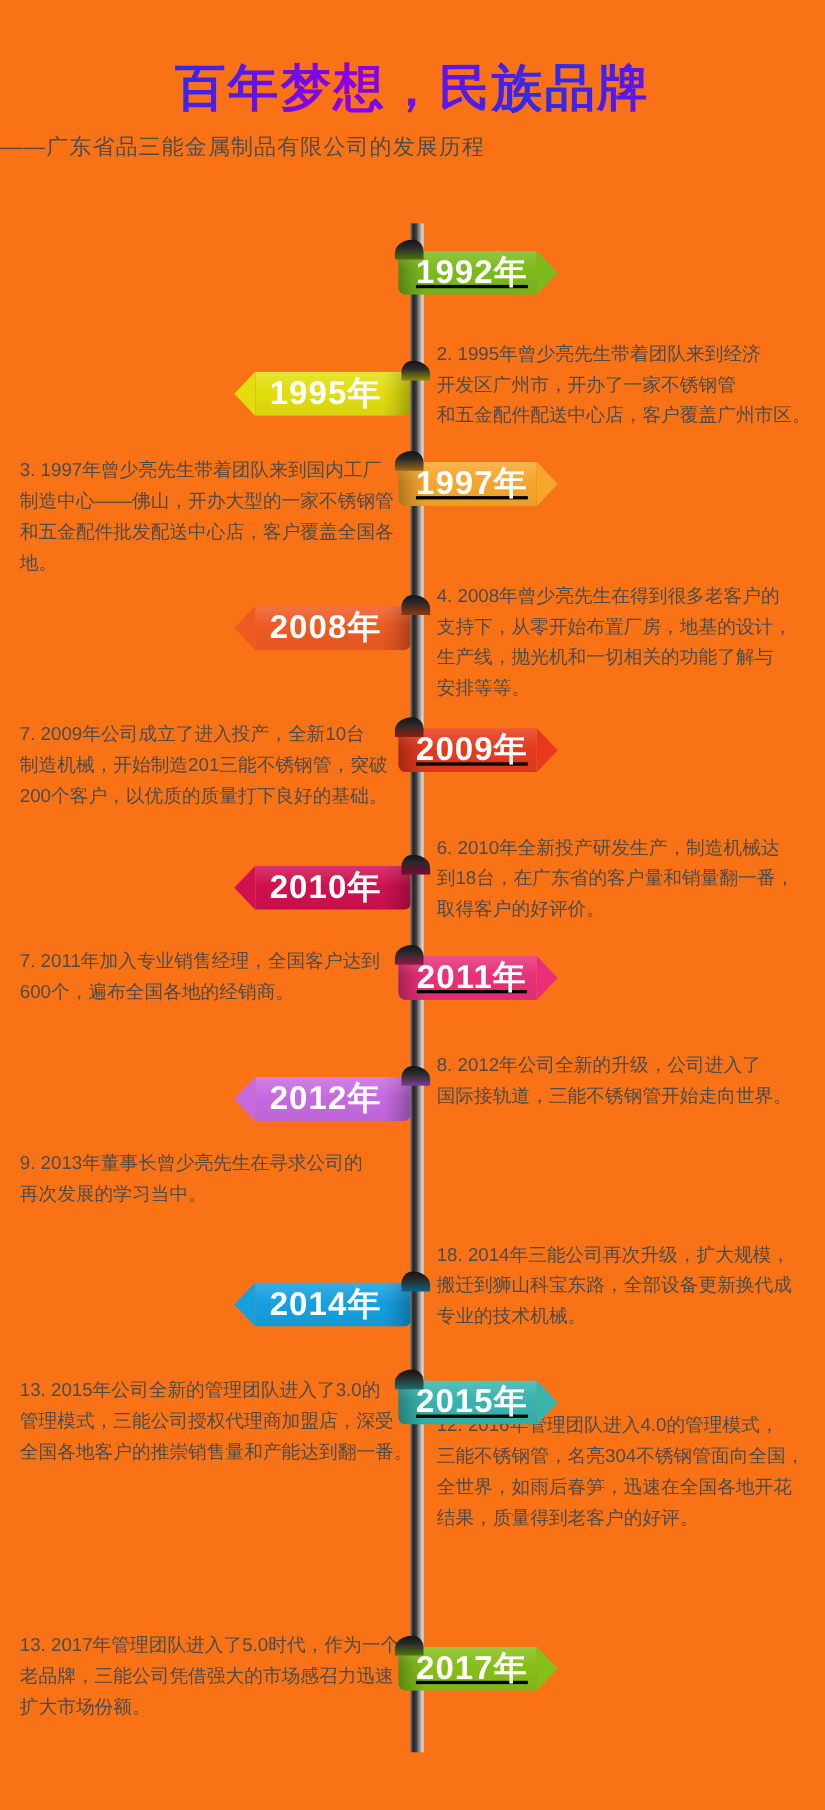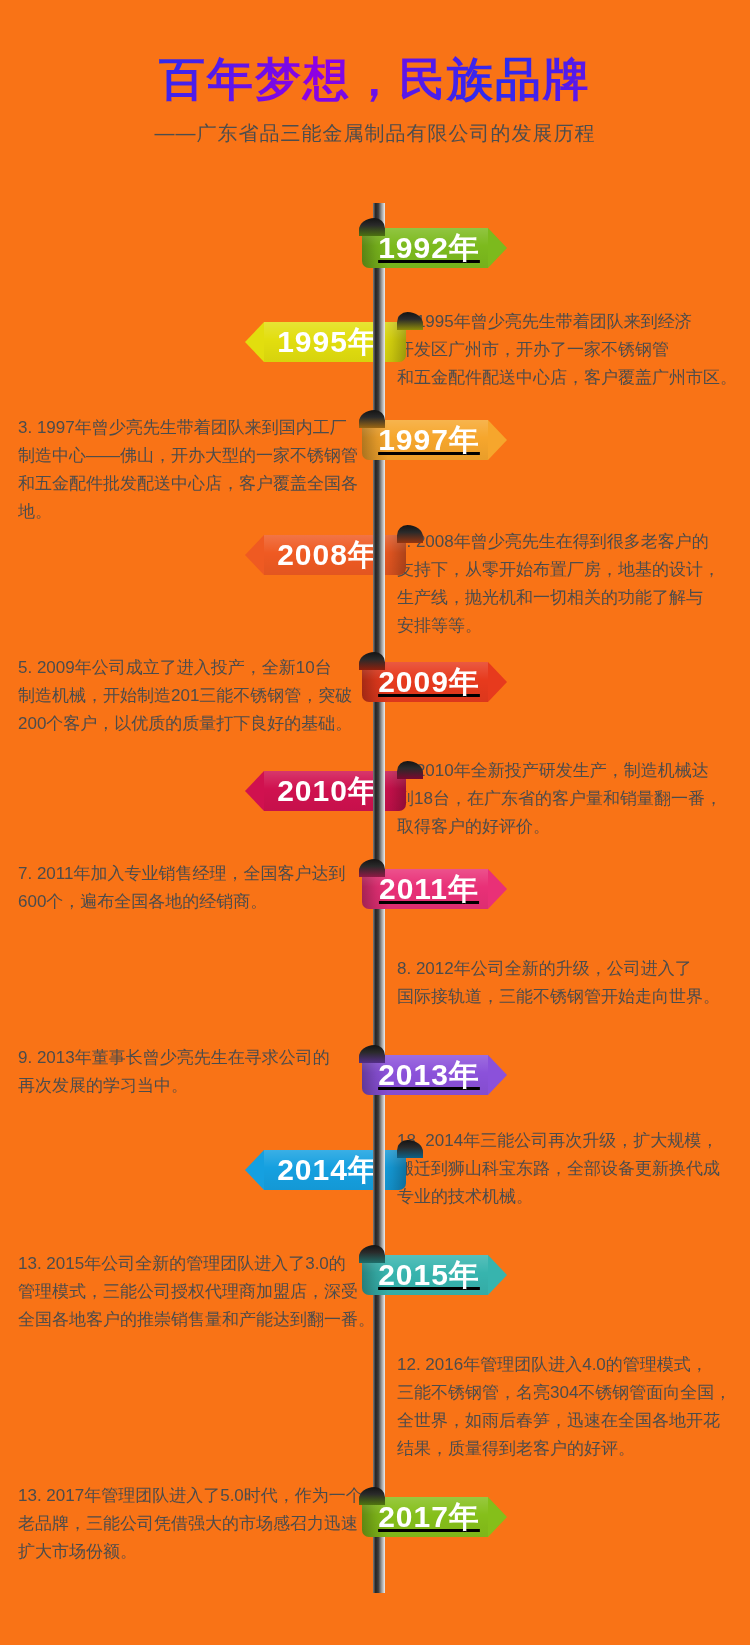--- a/index.html
+++ b/index.html
@@ -17,21 +17,21 @@
   }
   @supports ((-webkit-background-clip:text) or (background-clip:text)) {
     .title {
       background-image:linear-gradient(115deg,#8e00e4 0%,#2b2cee 20%,#8e00e4 42%,#2b2cee 66%,#8e00e4 88%,#2b2cee 100%);
       -webkit-background-clip:text; background-clip:text;
       color:transparent; -webkit-text-fill-color:transparent;
     }
   }
   .subtitle {
     position:absolute; top:120px; left:0; width:100%;
-    text-align:center; font-size:20px; color:#4d4d4d; margin:0; letter-spacing:1px;
+    font-size:20px; color:#4d4d4d; margin:0; letter-spacing:1px;
   }
 
   
   .pole {
     position:absolute; left:373px; top:203px; width:12px; height:1390px;
     background:linear-gradient(to right,#7c7c7c 0%,#242424 22%,#3d3d3d 45%,#9c9c9c 72%,#ececec 100%);
     z-index:2;
   }
 
   
@@ -45,24 +45,25 @@
   
   .flag { position:absolute; height:40px; background-color:var(--c); }
   .flag-right {
     left:362px; width:126px; z-index:4;
     border-radius:7px 0 0 7px;
     background-image:linear-gradient(rgba(255,255,255,.16),rgba(255,255,255,0) 45%,rgba(0,0,0,.05)),
       linear-gradient(to right,rgba(0,0,0,.28) 0,rgba(0,0,0,.10) 14px,rgba(0,0,0,0) 26px);
     text-decoration:underline;
   }
   .flag-left {
-    left:264px; width:142px;
+    left:232px; width:142px;
     border-radius:0 7px 7px 0;
     background-image:linear-gradient(rgba(255,255,255,.16),rgba(255,255,255,0) 45%,rgba(0,0,0,.05)),
       linear-gradient(to left,rgba(0,0,0,.28) 0,rgba(0,0,0,.10) 14px,rgba(0,0,0,0) 26px);
+    margin-top:16px;
   }
   .flag .year {
     display:block; height:40px; line-height:40px; text-align:center;
     color:#ffffff; font-size:30px; font-weight:bold; letter-spacing:1px;
   }
   .flag-right .year { padding-left:8px; }
   .flag-left  .year { padding-right:14px; }
 
   .tip { position:absolute; top:0; width:0; height:0;
          border-top:20px solid transparent; border-bottom:20px solid transparent; }
@@ -111,21 +112,21 @@
   <div class="tb side-right" style="top:528px">4. 2008年曾少亮先生在得到很多老客户的
 支持下，从零开始布置厂房，地基的设计，
 生产线，抛光机和一切相关的功能了解与
 安排等等。</div>
   <div class="flag flag-left" style="top: 535px; --c: #ef5a22; --cd: #96350f;">
     <span class="curl"></span>
     <span class="tip"></span>
     <span class="year">2008年</span>
   </div>
 
-  <div class="tb side-left" style="top:654px">5. 2009年公司成立了进入投产，全新10台
+  <div class="tb side-left" style="top:654px">7. 2009年公司成立了进入投产，全新10台
 制造机械，开始制造201三能不锈钢管，突破
 200个客户，以优质的质量打下良好的基础。</div>
   <div class="flag flag-right" style="top: 662px; --c: #e73a1d; --cd: #8e1f0c;">
     <span class="curl"></span>
     <span class="tip"></span>
     <span class="year">2009年</span>
   </div>
 
   <div class="tb side-right" style="top:757px">6. 2010年全新投产研发生产，制造机械达
 到18台，在广东省的客户量和销量翻一番，
@@ -139,48 +140,48 @@
   <div class="tb side-left" style="top:860px">7. 2011年加入专业销售经理，全国客户达到
 600个，遍布全国各地的经销商。</div>
   <div class="flag flag-right" style="top: 869px; --c: #e93077; --cd: #8e1a45;">
     <span class="curl"></span>
     <span class="tip"></span>
     <span class="year">2011年</span>
   </div>
 
   <div class="tb side-right" style="top:955px">8. 2012年公司全新的升级，公司进入了
 国际接轨道，三能不锈钢管开始走向世界。</div>
+  <div class="flag flag-left" style="top: 963px; --c: #c66ae0; --cd: #7a3d8e;">
+    <span class="curl"></span>
+    <span class="tip"></span>
+    <span class="year">2012年</span>
+  </div>
 
   <div class="tb side-left" style="top:1044px">9. 2013年董事长曾少亮先生在寻求公司的
 再次发展的学习当中。</div>
-  <div class="flag flag-right" style="top: 1055px; --c: #8b51da; --cd: #542f87;">
-    <span class="curl"></span>
-    <span class="tip"></span>
-    <span class="year">2013年</span>
-  </div>
 
   <div class="tb side-right" style="top:1127px">18. 2014年三能公司再次升级，扩大规模，
 搬迁到狮山科宝东路，全部设备更新换代成
 专业的技术机械。</div>
   <div class="flag flag-left" style="top: 1150px; --c: #15a0e0; --cd: #0b6187;">
     <span class="curl"></span>
     <span class="tip"></span>
     <span class="year">2014年</span>
   </div>
 
   <div class="tb side-left" style="top:1250px">13. 2015年公司全新的管理团队进入了3.0的
 管理模式，三能公司授权代理商加盟店，深受
 全国各地客户的推崇销售量和产能达到翻一番。</div>
   <div class="flag flag-right" style="top: 1255px; --c: #37b4ae; --cd: #1e6d69;">
     <span class="curl"></span>
     <span class="tip"></span>
     <span class="year">2015年</span>
   </div>
 
-  <div class="tb side-right" style="top:1351px">12. 2016年管理团队进入4.0的管理模式，
+  <div class="tb side-right" style="top:1282px">12. 2016年管理团队进入4.0的管理模式，
 三能不锈钢管，名亮304不锈钢管面向全国，
 全世界，如雨后春笋，迅速在全国各地开花
 结果，质量得到老客户的好评。</div>
 
   <div class="tb side-left" style="top:1482px">13. 2017年管理团队进入了5.0时代，作为一个
 老品牌，三能公司凭借强大的市场感召力迅速
 扩大市场份额。</div>
   <div class="flag flag-right" style="top: 1497px; --c: #85bf1a; --cd: #50750e;">
     <span class="curl"></span>
     <span class="tip"></span>

